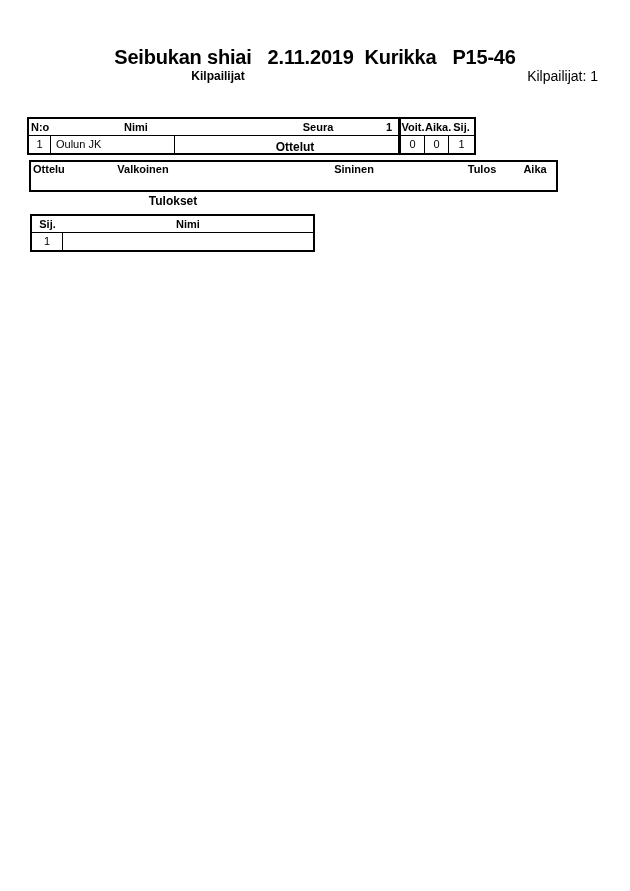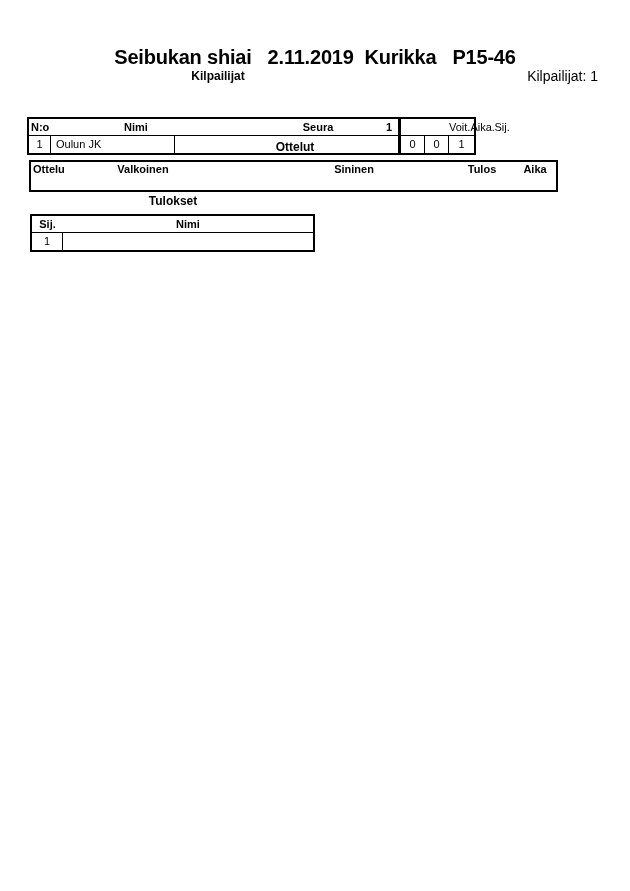--- a/index.html
+++ b/index.html
@@ -67,21 +67,21 @@
   
   .comp-wrap { position:absolute; top:89px; left:27px; display:flex;margin-top:28px; }
   .t-comp-left  { width:373px; }
   .t-comp-right { width:77px; margin-left:-1px; }
 
   .t-comp-left  .c-no    { width:22px; }
   .t-comp-left  .c-name  { width:204px; padding-left:6px; }
   .t-comp-left  .c-club  { width:124px; padding-left:5px; }
   .t-comp-left  .c-m1    { flex:1; }
 
-  .t-comp-right .hdr-flex { display:flex; height:16px; line-height:16px; font-weight:normal; border-bottom:1px solid #000;padding-left:48px; }
+  .t-comp-right .hdr-flex { display:flex; height:16px; line-height:16px; font-weight:bold; border-bottom:1px solid #000; }
   .t-comp-right .c-w { width:24px; }
   .t-comp-right .c-p { width:24px; }
   .t-comp-right .c-s { flex:1; }
 
   
   .t-matches {
     position:absolute; top:160px; left:29px;
     width:529px;
   }
   .t-matches .hdr-row { height:28px; line-height:14px; border-bottom:none; }

